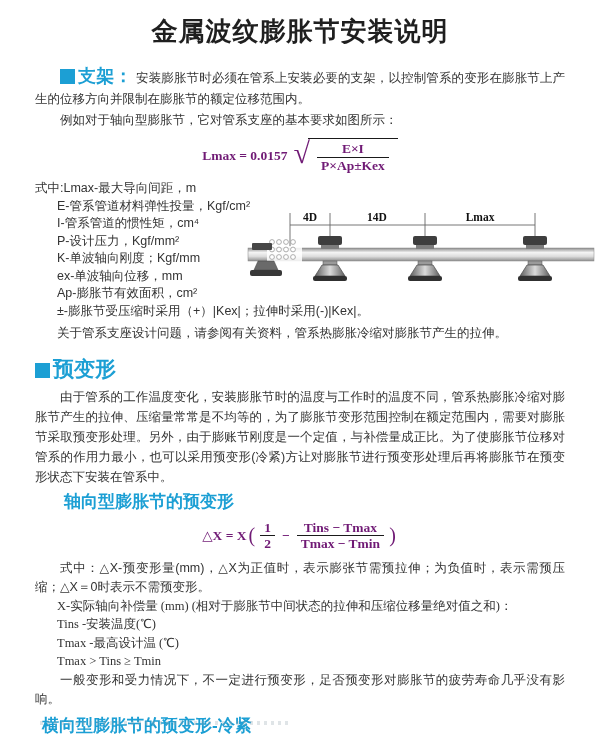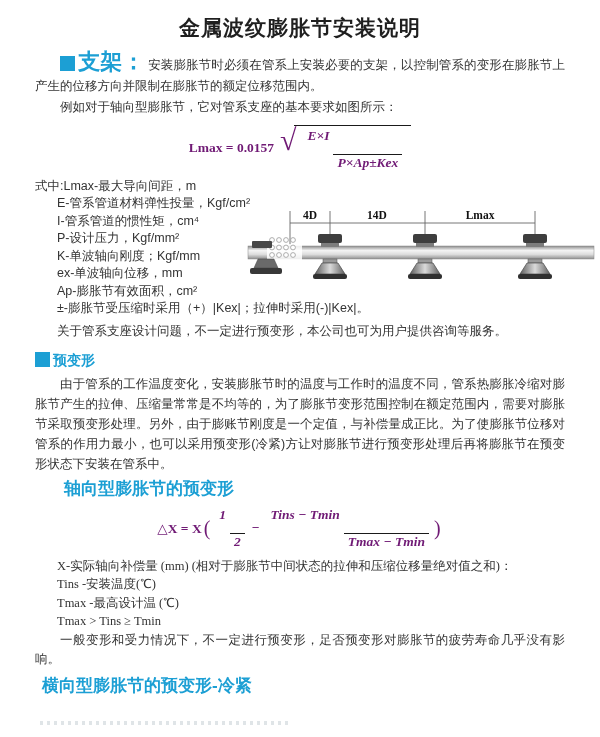--- a/index.html
+++ b/index.html
@@ -8,66 +8,66 @@
     background:#ffffff;
     font-family:"Liberation Sans","DejaVu Sans",sans-serif;
     color:#333333;
     position:relative;
     overflow:hidden;
   }
   .page { padding:0 35px; position:relative; }
 
   .doc-title {
     text-align:center;
-    font-size:21px;
+    font-size:26px;
     font-weight:bold;
     color:#1f1f1f;
     letter-spacing:1px;
-    margin:14px 0 9px 0;
+    margin:14px 0 17px 0;
   }
   .sq {
     display:inline-block; width:15px; height:15px;
     background:#1c9fd4; margin-right:3px; vertical-align:-2px;
   }
 
   .para {
     font-size:12.5px; line-height:21px;
     text-indent:2em; text-align:justify;
     margin:0;
   }
-  .sec-inline-label { color:#1c9fd4; font-size:22px; font-weight:bold; }
+  .sec-inline-label { color:#1c9fd4; font-size:18px; font-weight:bold; }
 
   
   .formula-row {
     display:flex; justify-content:center; align-items:center;
     font-family:"Liberation Serif","DejaVu Serif",serif;
     font-weight:bold; color:#701a75; font-size:13.5px;
     margin:7px 0;
   }
-  .frac { display:inline-flex; flex-direction:row; text-align:center; line-height:1.15; font-style:italic; margin:0 3px;justify-content:flex-end; }
+  .frac { display:inline-flex; flex-direction:column; text-align:center; line-height:1.15; margin:0 3px;justify-content:flex-end; }
   .frac .num { padding:0 4px; }
-  .frac .den { border-top:1.2px solid #1a1a1a; padding:0 4px;margin-top:26px; }
+  .frac .den { border-top:1.2px solid #1a1a1a; padding:0 4px; }
   .sqrt { display:inline-flex; align-items:flex-start; margin-left:6px; }
   .sqrt-sign { font-size:30px; font-weight:normal; line-height:30px; margin-right:-2px; }
   .sqrt-content { border-top:1.5px solid #1a1a1a; padding:2px 6px 0 6px; }
   .paren { font-size:20px; font-weight:normal; margin:0 2px; font-style:normal; }
   .f-op { margin:0 4px; }
 
   
   .deflist { position:relative; font-size:12.5px; line-height:17.5px; margin-top:5px; min-height:142px; }
   .deflist .d0 { }
   .deflist .di { padding-left:22px; }
   .deflist .note { margin-top:5px; padding-left:22px; }
 
   .diagram {
     position:absolute; right:-32px; top:27px;
     width:352px; height:96px;
   }
 
-  .sec-head { font-size:14px; font-weight:bold; color:#1c9fd4; margin:12px 0 4px 0; }
+  .sec-head { font-size:21px; font-weight:bold; color:#1c9fd4; margin:12px 0 4px 0; }
   .sub-head { font-size:17px; font-weight:bold; color:#1c9fd4; margin:3px 0 3px 7px; padding-left:22px; }
   .sub-head.flush { padding-left:0; margin-top:5px; }
 
   .alist { font-size:12.5px; line-height:19px; }
   .alist .wrap { text-indent:2em; text-align:justify; }
   .alist .item { padding-left:22px; line-height:18.5px;font-family:Liberation Serif, serif; }
 
   
   .clipped-line {
     position:absolute; left:40px; bottom:12px;
@@ -103,21 +103,21 @@
 
   <div class="deflist">
     <div class="d0">式中:Lmax-最大导向间距，m</div>
     <div class="di">E-管系管道材料弹性投量，Kgf/cm²</div>
     <div class="di">I-管系管道的惯性矩，cm⁴</div>
     <div class="di">P-设计压力，Kgf/mm²</div>
     <div class="di">K-单波轴向刚度；Kgf/mm</div>
     <div class="di">ex-单波轴向位移，mm</div>
     <div class="di">Ap-膨胀节有效面积，cm²</div>
     <div class="di">±-膨胀节受压缩时采用（+）|Kex|；拉伸时采用(-)|Kex|。</div>
-    <div class="note">关于管系支座设计问题，不一定进行预变形，本公司也可为用户提供咨询等服务。</div>
+    <div class="note">关于管系支座设计问题，请参阅有关资料，管系热膨胀冷缩对膨胀节产生的拉伸。</div>
 
     <svg class="diagram" viewBox="0 0 352 96">
       <defs>
         <linearGradient id="pipeGrad" x1="0" y1="0" x2="0" y2="1">
           <stop offset="0" stop-color="#8c8c8c"></stop>
           <stop offset="0.35" stop-color="#f4f4f4"></stop>
           <stop offset="0.65" stop-color="#dcdcdc"></stop>
           <stop offset="1" stop-color="#8f8f8f"></stop>
         </linearGradient>
         <linearGradient id="pedGrad" x1="0" y1="0" x2="1" y2="0">
@@ -199,27 +199,28 @@
 
   <div class="formula-row">
     <span>△X = X</span>
     <span class="paren">(</span>
     <span class="frac">
       <span class="num">1</span>
       <span class="den">2</span>
     </span>
     <span class="f-op">−</span>
     <span class="frac">
-      <span class="num">Tins − Tmin</span>
+      <span class="num">Tins − Tmax</span>
       <span class="den">Tmax − Tmin</span>
     </span>
     <span class="paren">)</span>
   </div>
 
   <div class="alist">
+    <div class="wrap">式中：△X-预变形量(mm)，△X为正值时，表示膨张节需预拉伸；为负值时，表示需预压缩；△X＝0时表示不需预变形。</div>
     <div class="item">X-实际轴向补偿量 (mm) (相对于膨胀节中间状态的拉伸和压缩位移量绝对值之和)：</div>
     <div class="item">Tins -安装温度(℃)</div>
     <div class="item">Tmax -最高设计温 (℃)</div>
     <div class="item">Tmax &gt; Tins ≥ Tmin</div>
     <div class="wrap">一般变形和受力情况下，不一定进行预变形，足否预变形对膨胀节的疲劳寿命几乎没有影响。</div>
   </div>
 
   <div class="sub-head flush">横向型膨胀节的预变形-冷紧</div>
 
 </div>

